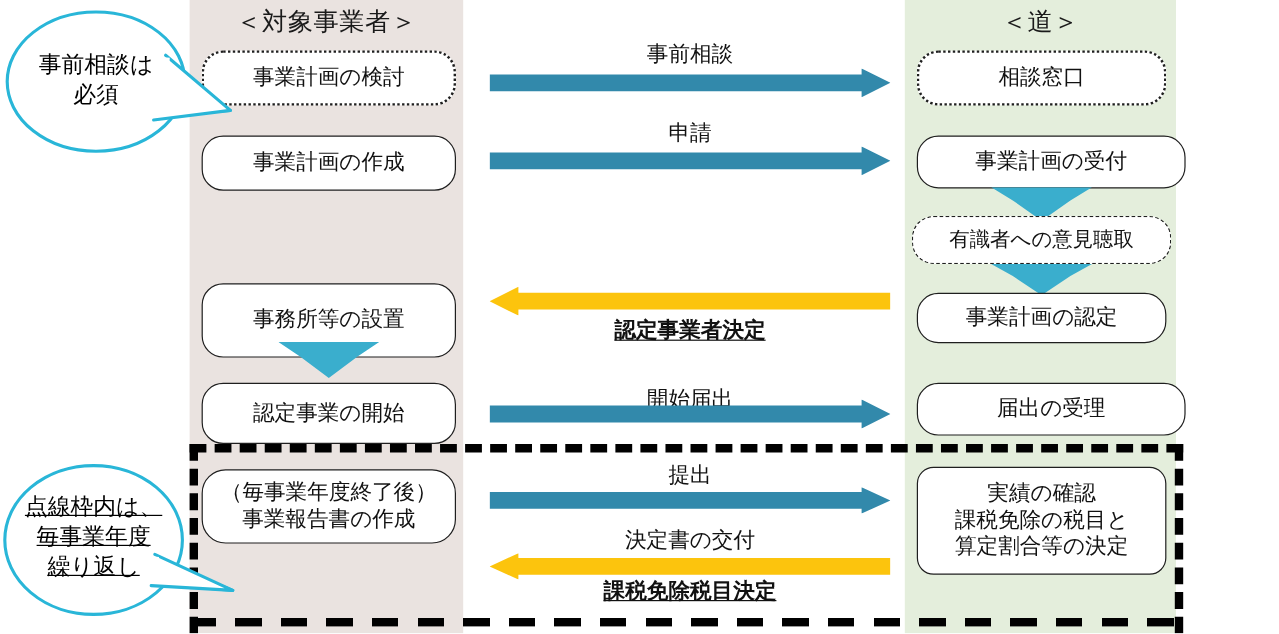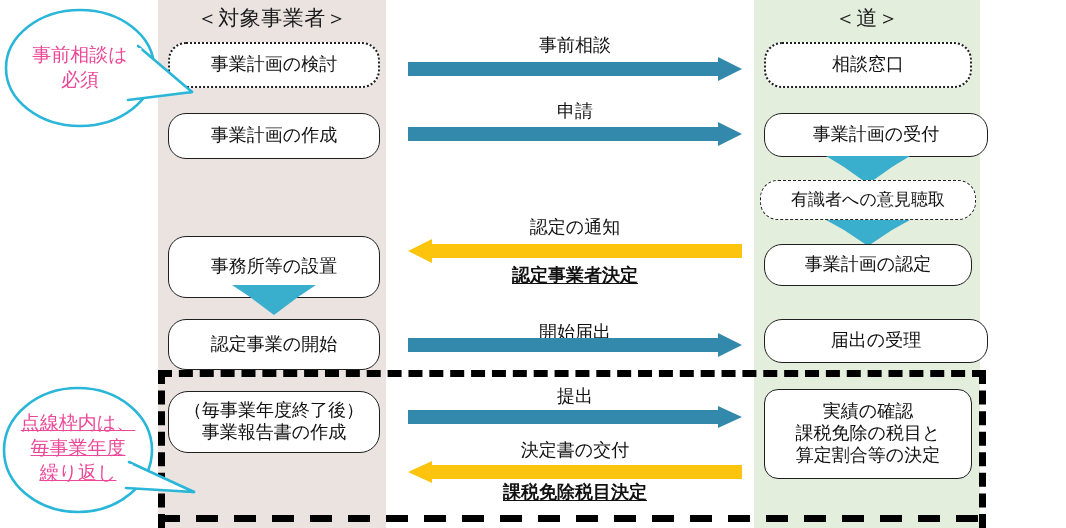--- a/index.html
+++ b/index.html
@@ -126,21 +126,21 @@
 
   
   .callout {
     position: absolute;
   }
   .callout svg { display: block; }
   .callout-text {
     position: absolute;
     text-align: center;
     font-size: 19px;
-    color: #ec4899;
+    color: #000000;
     line-height: 1.32;
     white-space: pre-line;
     left: 0;
     width: 100%;
   }
 </style>
 </head>
 <body>
 
 <div id="stage">
@@ -203,21 +203,20 @@
     </svg>
   </div>
 
   <div class="arrow-label" style="left:410px; top:99px; width:330px;">申請</div>
   <div class="harrow" style="left:408px; top:122px;">
     <svg width="334" height="24" viewBox="0 0 334 24">
       <polygon points="0,5 310,5 310,0 334,12 310,24 310,19 0,19" fill="#3289ab"></polygon>
     </svg>
   </div>
 
-  <div class="arrow-label" style="left:410px; top:215px; width:330px;">認定の通知</div>
   <div class="harrow" style="left:408px; top:239px;">
     <svg width="334" height="24" viewBox="0 0 334 24">
       <polygon points="334,5 24,5 24,0 0,12 24,24 24,19 334,19" fill="#fcc40d"></polygon>
     </svg>
   </div>
 
   <div class="arrow-label bold-ul" style="left:410px; top:263px; width:330px;">認定事業者決定</div>
 
   <div class="arrow-label" style="left:410px; top:320px; width:330px;">開始届出</div>
   <div class="harrow" style="left:408px; top:333px;">

